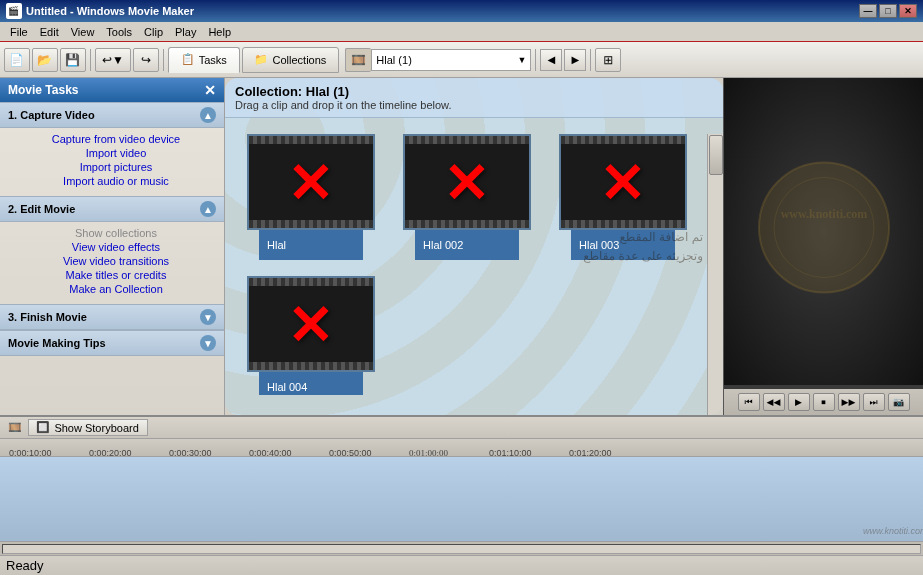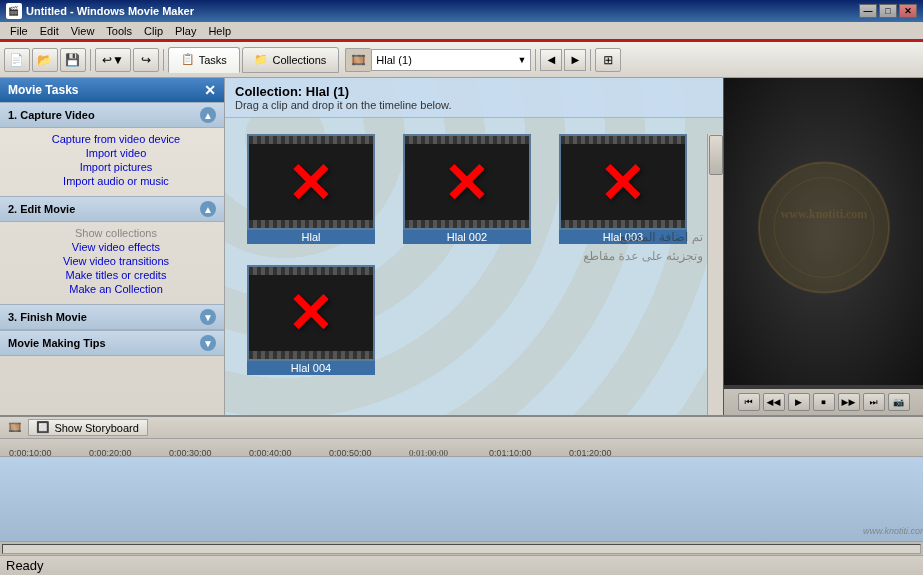--- a/index.html
+++ b/index.html
@@ -20,21 +20,21 @@
     .title-bar-controls { margin-left: auto; display: flex; gap: 2px; }
     .title-btn { width: 18px; height: 14px; background: linear-gradient(to bottom, #c0c0c0, #a0a0a0); border: 1px solid #666; font-size: 9px; display: flex; align-items: center; justify-content: center; cursor: pointer; color: #000; }
 
     
     .menu-bar {
       background: #d4d0c8;
       height: 20px;
       display: flex;
       align-items: center;
       padding: 0 4px;
-      border-bottom: 3px solid #b91c1c;
+      border-bottom: 1px solid #b91c1c;
       font-size: 11px;
     }
     .menu-item { padding: 2px 6px; cursor: pointer; }
 
     
     .toolbar {
       background: linear-gradient(to bottom, #f0f0ec, #d8d4cc);
       height: 36px;
       display: flex;
       align-items: center;
@@ -92,21 +92,21 @@
     .section-content { padding: 4px 8px 8px 16px; }
     .task-link { color: #0000cc; text-decoration: none; font-size: 11px; display: block; padding: 1px 0; cursor: pointer; }
     .task-link.disabled { color: #888; cursor: default; }
     .collapse-btn { width: 16px; height: 16px; background: #6898c0; border-radius: 50%; display: flex; align-items: center; justify-content: center; color: white; font-size: 10px; }
 
     
     .content-area {
       flex: 1;
       background: #c8dce8;
       background-image: repeating-radial-gradient(circle at 60px 60px, rgba(180,160,100,0.15) 0, rgba(180,160,100,0.15) 40px, transparent 40px, transparent 80px);
-      overflow: hidden; position: relative;
+      overflow: hidden; position: relative; border-radius: 13px;
     }
     .content-header {
       background: rgba(200,220,240,0.9);
       padding: 6px 10px;
       border-bottom: 1px solid #a0b8cc;
       font-size: 12px;
     }
     .content-header h3 { font-size: 13px; font-weight: bold; color: #000; }
     .content-header p { font-size: 11px; color: #333; }
 
@@ -138,22 +138,22 @@
     }
     .clip-thumbnail::before { top: 0; }
     .clip-thumbnail::after { bottom: 0; }
     .clip-x {
       color: red; font-size: 56px; font-weight: bold;
       text-shadow: 2px 2px 4px rgba(0,0,0,0.5);
       z-index: 1;
     }
     .clip-label {
       background: #3a6ea5; color: white;
-      padding: 1px 8px; font-size: 11px;
-      width: 128px; text-align: center;
+      padding: 9px 8px; font-size: 11px;
+      width: 104px; text-align: left;
     }
 
     
     .right-panel {
       width: 200px; min-width: 200px;
       background: #2a2a2a;
       display: flex; flex-direction: column;
       border-left: 1px solid #555;
     }
     .preview-area {

